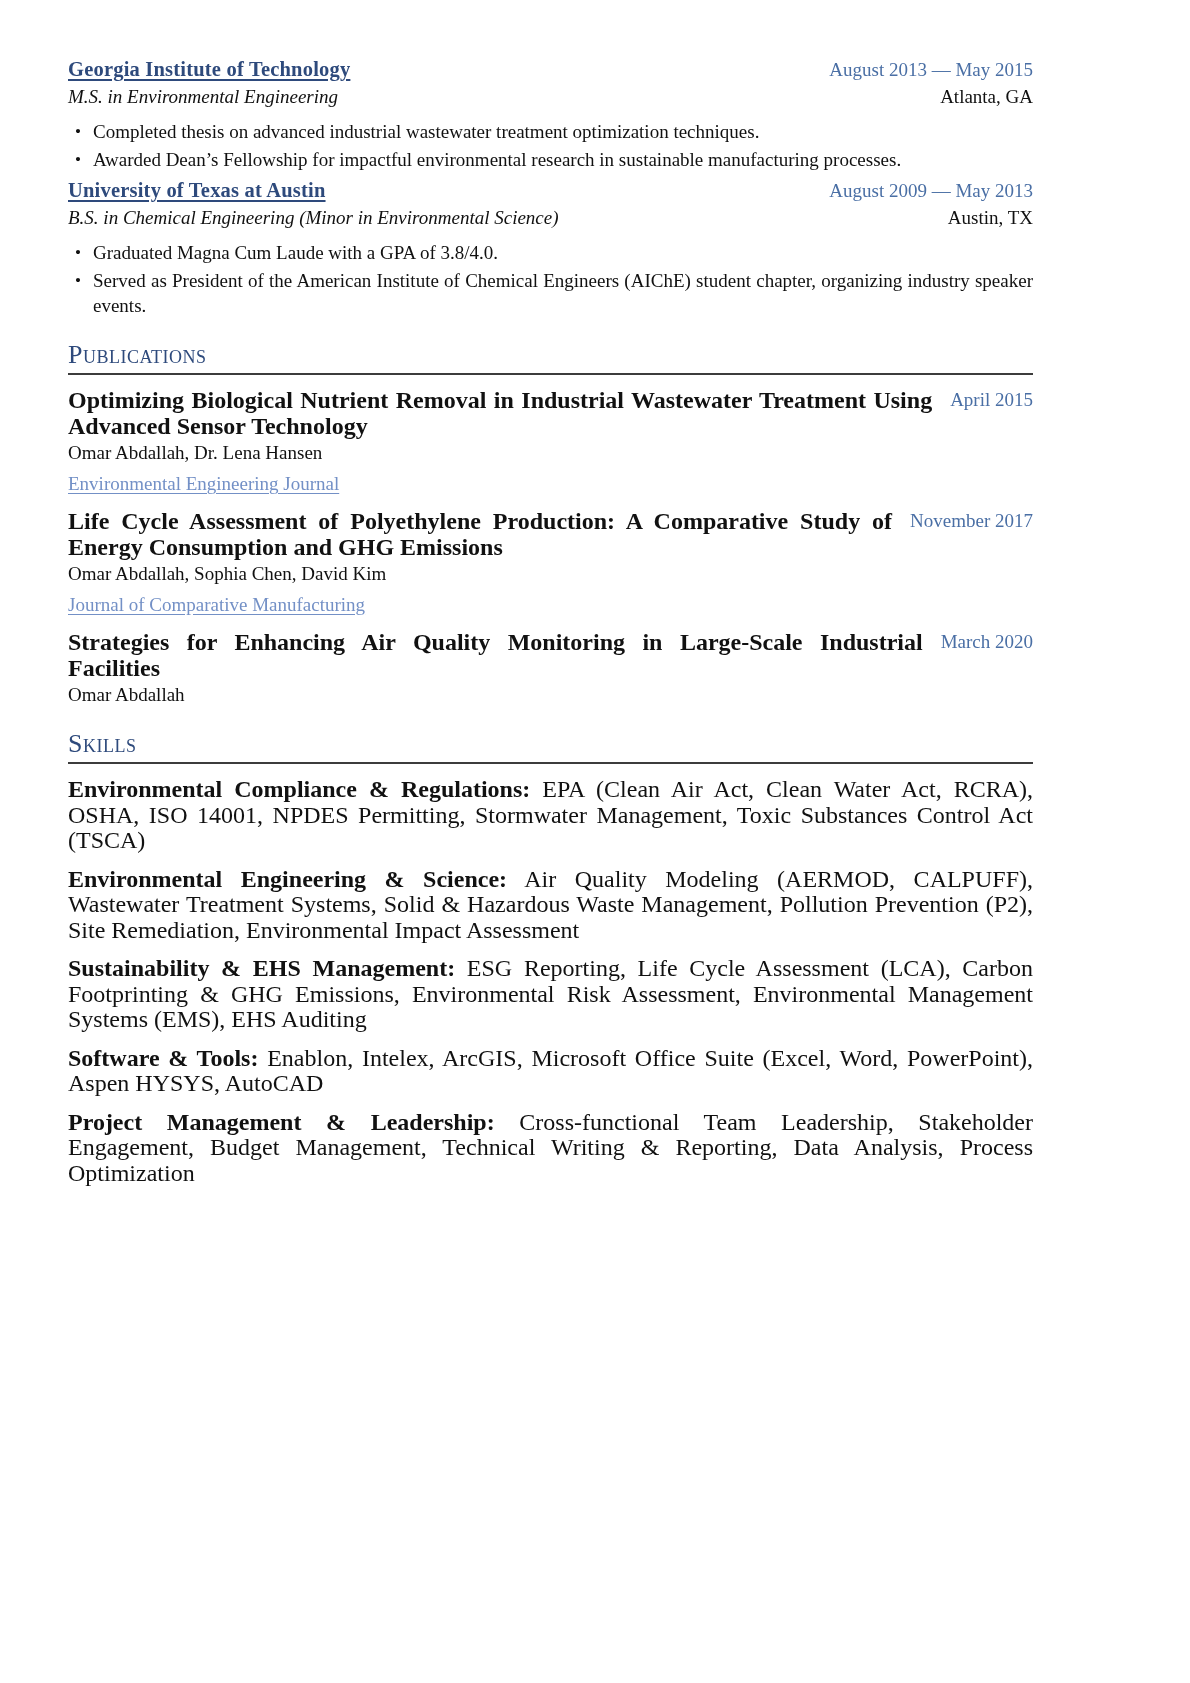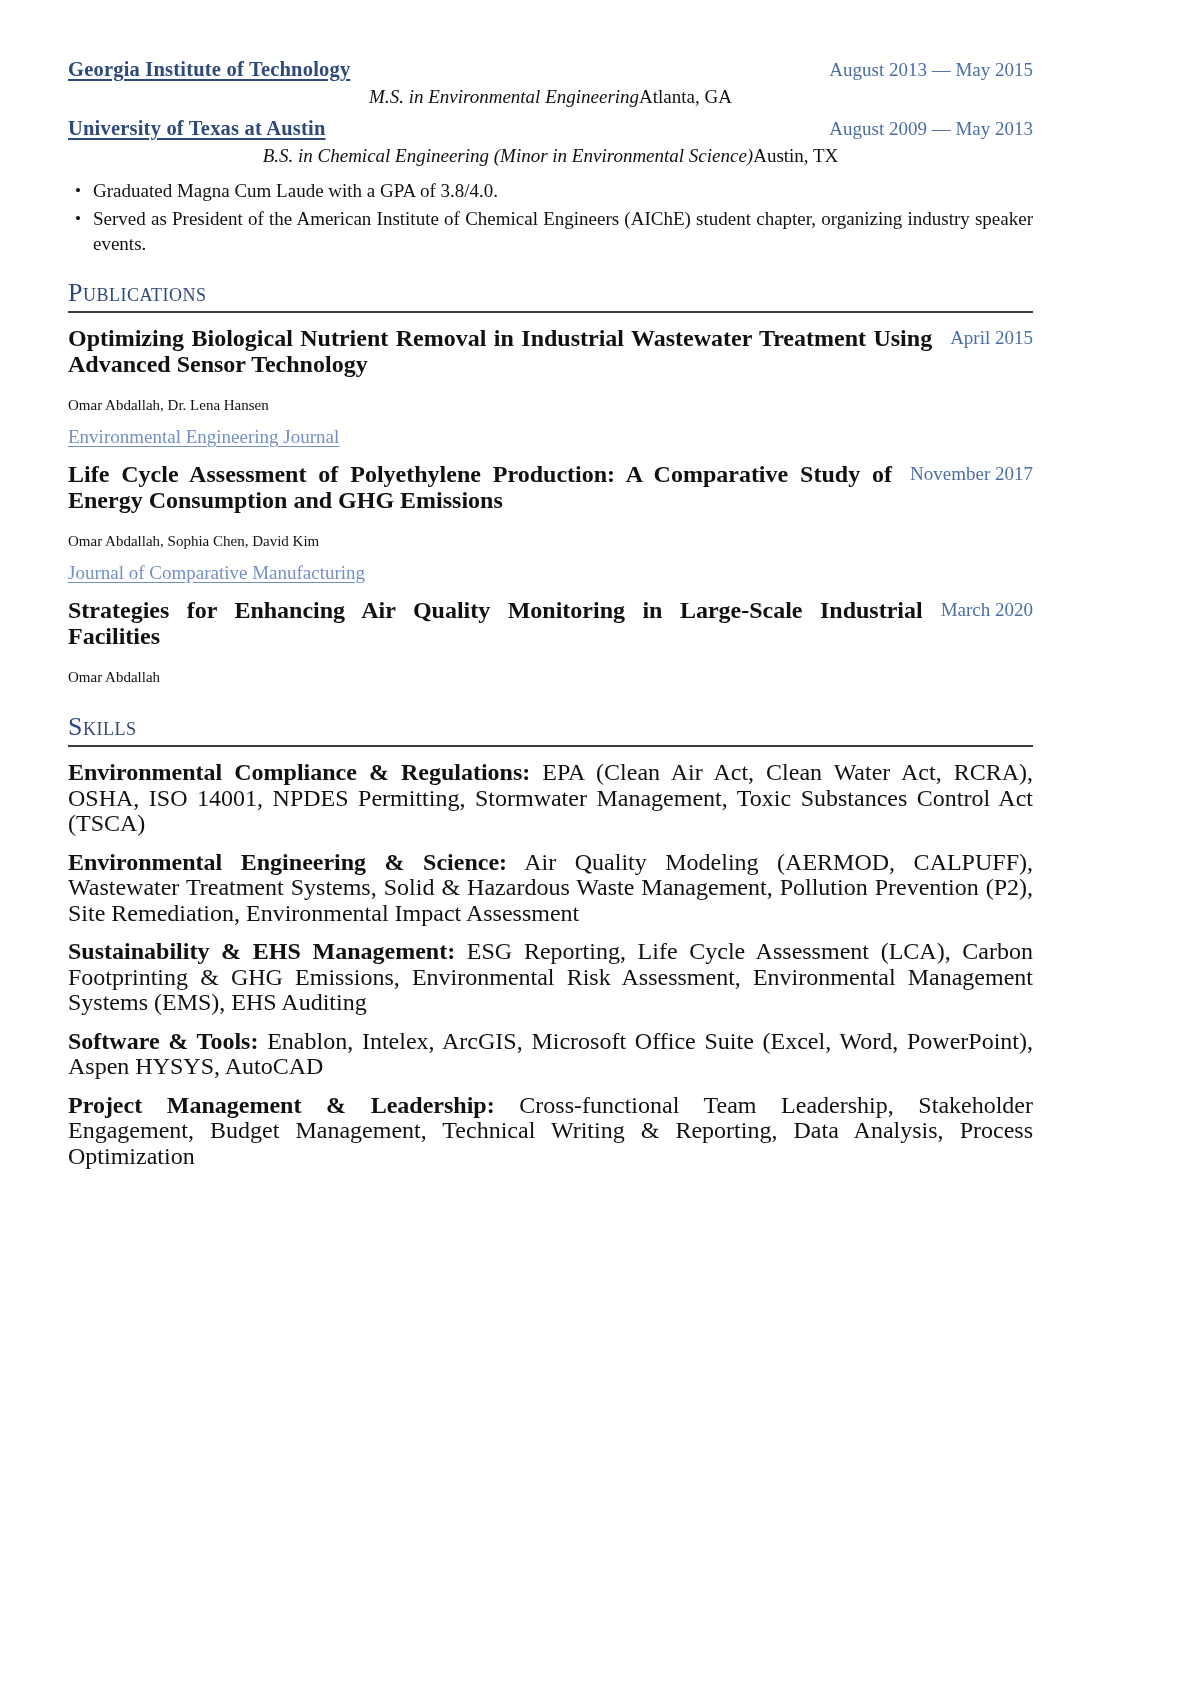--- a/index.html
+++ b/index.html
@@ -32,21 +32,21 @@
     text-decoration:underline;
     text-underline-offset:3px;
     letter-spacing:.2px;
     line-height:26px;
     cursor:pointer;
   }
   .edu-date,.pub-date{
     font-size:19px;color:var(--date-blue);white-space:nowrap;
   }
   .edu-sub{
-    display:flex;justify-content:center;align-items:baseline;
+    display:flex;justify-content:space-between;align-items:baseline;
     margin-top:2px;
   }
   .degree{font-style:italic;font-size:19px;line-height:26px;}
   .loc{font-size:19px;}
   ul.bullets{
     list-style:none;
     margin-top:9px;
   }
   ul.bullets li{
     position:relative;
@@ -78,21 +78,21 @@
   .pub{margin-top:12px;}
   .pub-head{display:flex;align-items:flex-start;}
   .pub-title{
     flex:1;
     font-weight:bold;
     font-size:24px;
     line-height:26px;
     text-align:justify;
   }
   .pub-date{margin-left:18px;line-height:26px;}
-  .pub-authors{margin-top:16px;font-size:15px;line-height:25px;}
+  .pub-authors{margin-top:1px;font-size:19px;line-height:25px;}
   .pub-journal{
     display:inline-block;
     margin-top:6px;
     font-size:19px;line-height:25px;
     color:var(--link-blue);
     text-decoration:underline;
     text-underline-offset:3px;
     cursor:pointer;
   }
   
@@ -111,20 +111,24 @@
 
   <section class="edu">
     <div class="edu-head">
       <a class="inst">Georgia Institute of Technology</a>
       <span class="edu-date">August 2013 — May 2015</span>
     </div>
     <div class="edu-sub">
       <span class="degree">M.S. in Environmental Engineering</span>
       <span class="loc">Atlanta, GA</span>
     </div>
+    <ul class="bullets">
+      <li>Completed thesis on advanced industrial wastewater treatment optimization techniques.</li>
+      <li>Awarded Dean’s Fellowship for impactful environmental research in sustainable manufacturing processes.</li>
+    </ul>
   </section>
 
   <section class="edu">
     <div class="edu-head">
       <a class="inst">University of Texas at Austin</a>
       <span class="edu-date">August 2009 — May 2013</span>
     </div>
     <div class="edu-sub">
       <span class="degree">B.S. in Chemical Engineering (Minor in Environmental Science)</span>
       <span class="loc">Austin, TX</span>

